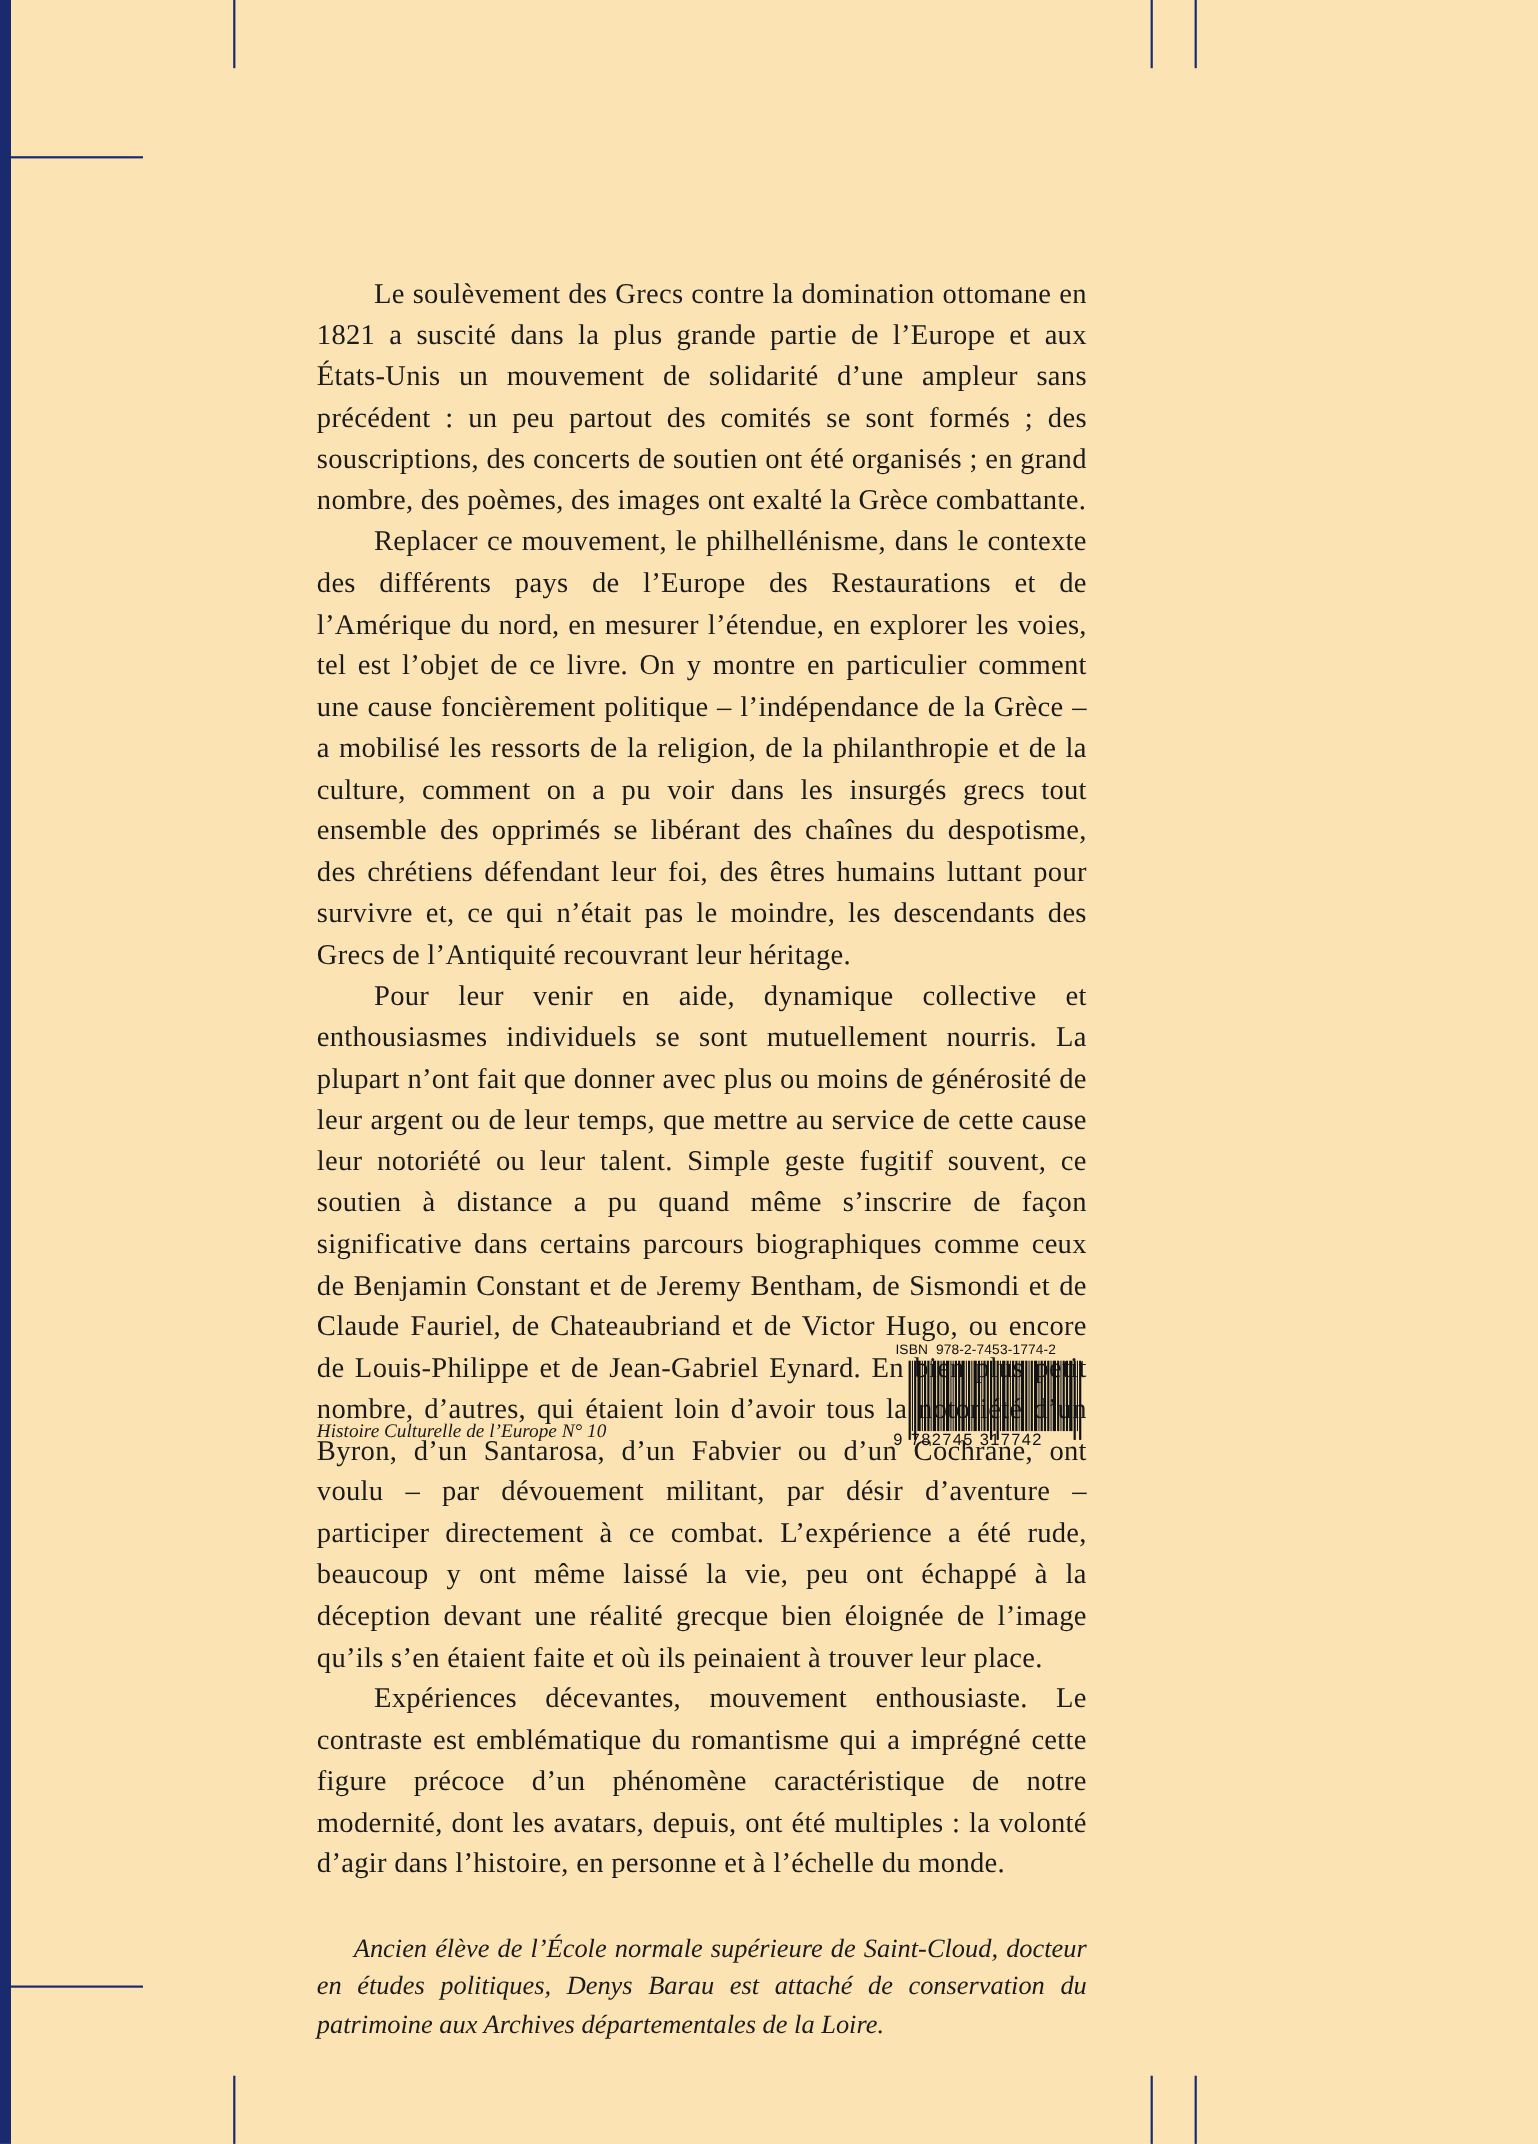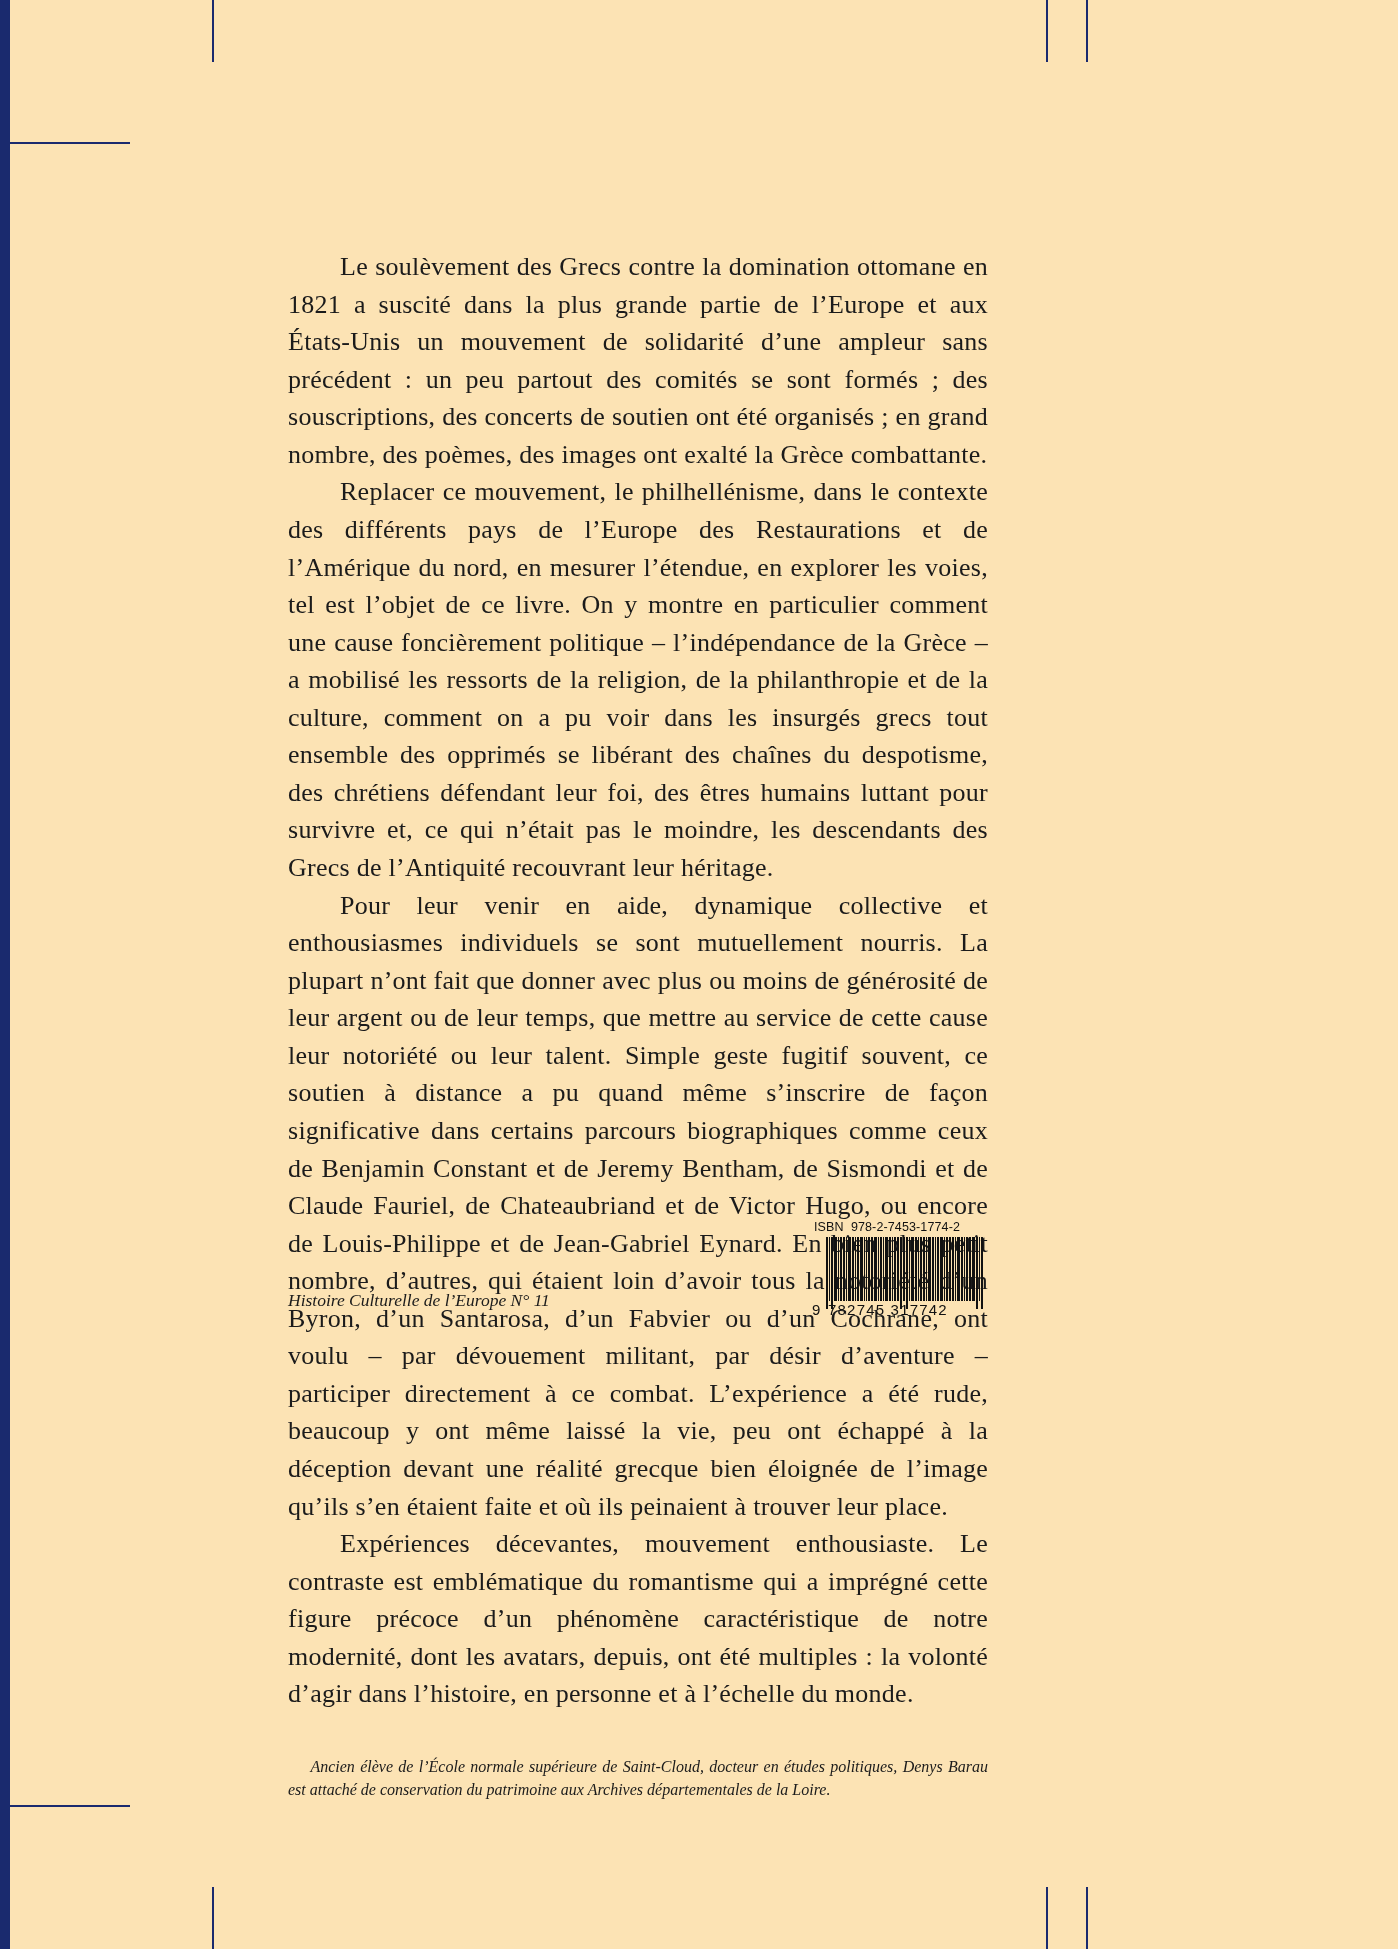--- a/index.html
+++ b/index.html
@@ -63,21 +63,21 @@
   }
   .body-text p {
     margin: 0;
     text-indent: 2.0em;
     hyphens: manual;
   }
 
   .bio {
     margin-top: 42px;
     font-style: italic;
-    font-size: 16px;
+    font-size: 24px;
     line-height: 1.44;
     text-align: justify;
     color: #1b1b1b;
   }
   .bio p {
     margin: 0;
     text-indent: 1.4em;
   }
 
   
@@ -178,21 +178,21 @@
     <p>Replacer ce mouvement, le philhellénisme, dans le contexte des différents pays de l’Europe des Restaurations et de l’Amérique du nord, en mesurer l’étendue, en explorer les voies, tel est l’objet de ce livre. On y montre en particulier comment une cause foncièrement politique – l’indépendance de la Grèce – a mobilisé les ressorts de la religion, de la philanthropie et de la culture, comment on a pu voir dans les insurgés grecs tout ensemble des opprimés se libérant des chaînes du despotisme, des chrétiens défendant leur foi, des êtres humains luttant pour survivre et, ce qui n’était pas le moindre, les descendants des Grecs de l’Antiquité recouvrant leur héritage.</p>
     <p>Pour leur venir en aide, dynamique collective et enthousiasmes individuels se sont mutuellement nourris. La plupart n’ont fait que donner avec plus ou moins de générosité de leur argent ou de leur temps, que mettre au service de cette cause leur notoriété ou leur talent. Simple geste fugitif souvent, ce soutien à distance a pu quand même s’inscrire de façon significative dans certains parcours biographiques comme ceux de Benjamin Constant et de Jeremy Bentham, de Sismondi et de Claude Fauriel, de Chateaubriand et de Victor Hugo, ou encore de Louis-Philippe et de Jean-Gabriel Eynard. En bien plus petit nombre, d’autres, qui étaient loin d’avoir tous la notoriété d’un Byron, d’un Santarosa, d’un Fabvier ou d’un Cochrane, ont voulu – par dévouement militant, par désir d’aventure – participer directement à ce combat. L’expérience a été rude, beaucoup y ont même laissé la vie, peu ont échappé à la déception devant une réalité grecque bien éloignée de l’image qu’ils s’en étaient faite et où ils peinaient à trouver leur place.</p>
     <p>Expériences décevantes, mouvement enthousiaste. Le contraste est emblématique du romantisme qui a imprégné cette figure précoce d’un phénomène caractéristique de notre modernité, dont les avatars, depuis, ont été multiples : la volonté d’agir dans l’histoire, en personne et à l’échelle du monde.</p>
   </div>
   <div class="bio">
     <p>Ancien élève de l’École normale supérieure de Saint-Cloud, docteur en études politiques, Denys Barau est attaché de conservation du patrimoine aux Archives départementales de la Loire.</p>
   </div>
 </div>
 
 <div class="footer">
-  <div class="series">Histoire Culturelle de l’Europe N° 11</div>
+  <div class="series">Histoire Culturelle de l’Europe N° 10</div>
 
   <div class="barcode-block">
     <div class="isbn-line">
       <span>ISBN</span>&nbsp;&nbsp;<span>978-2-7453-1774-2</span>
     </div>
     <div class="barcode">
       <div class="bars">
         <span class="tall" style="width:2px"></span>
           <span style="width:1px"></span>
           <span class="tall" style="width:2px"></span>

